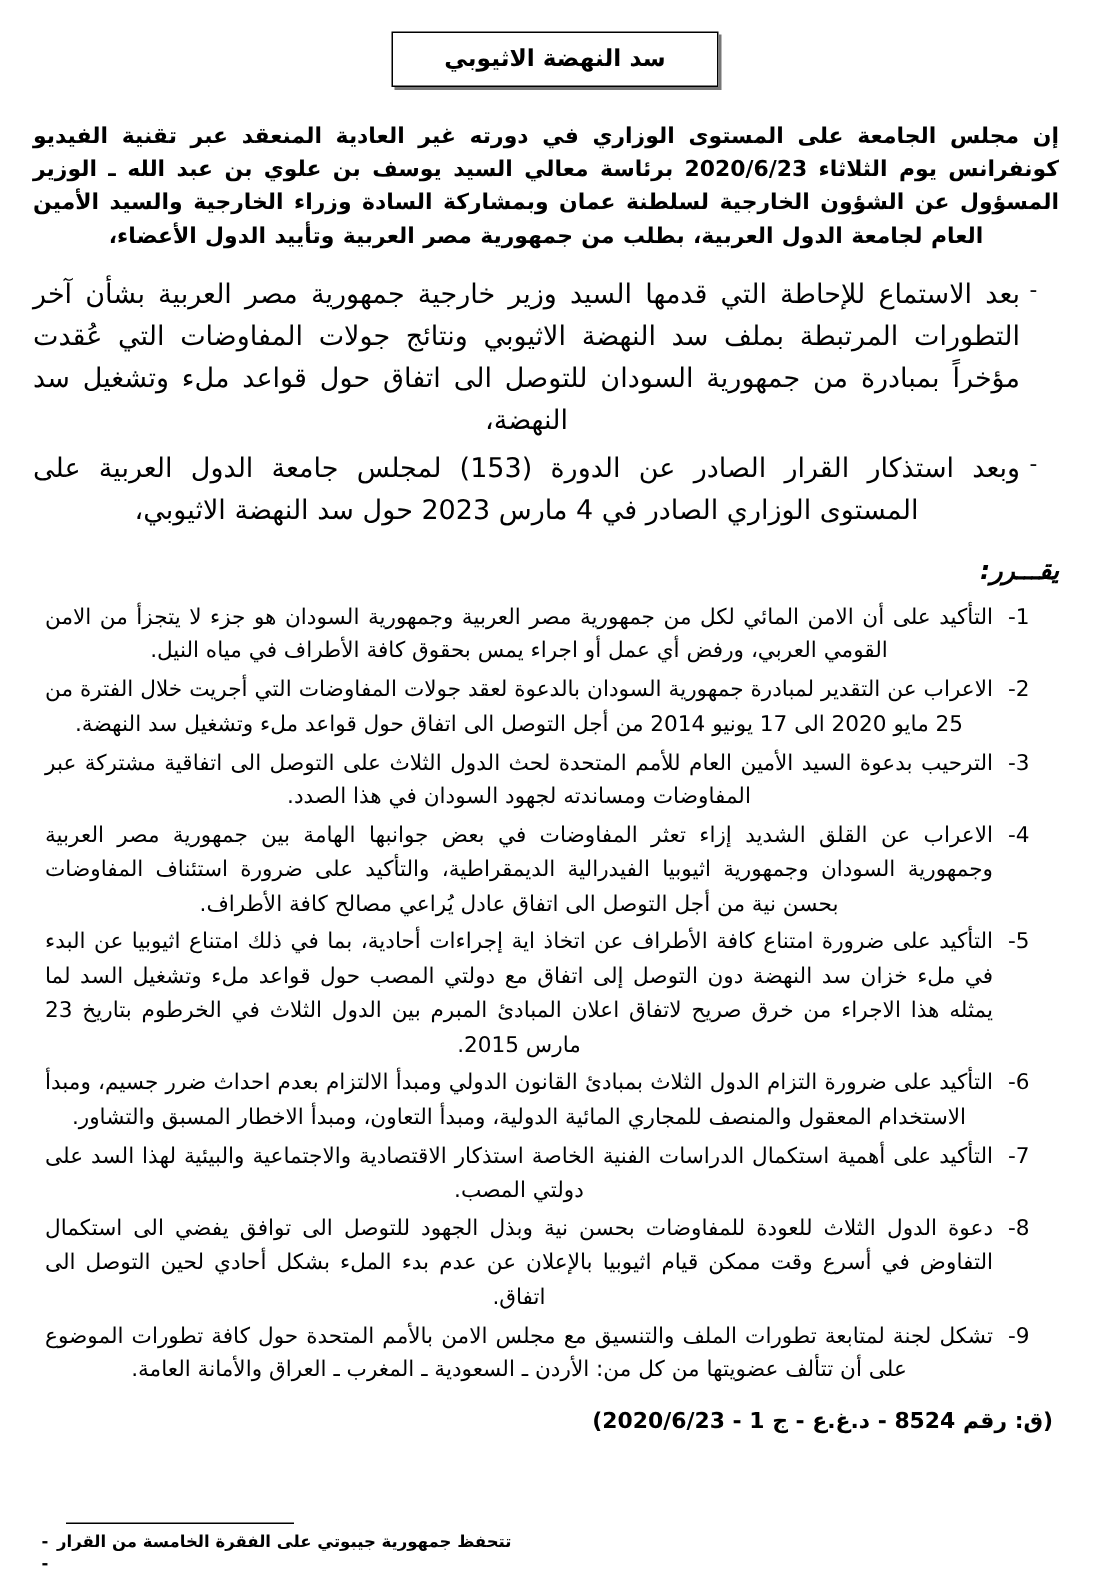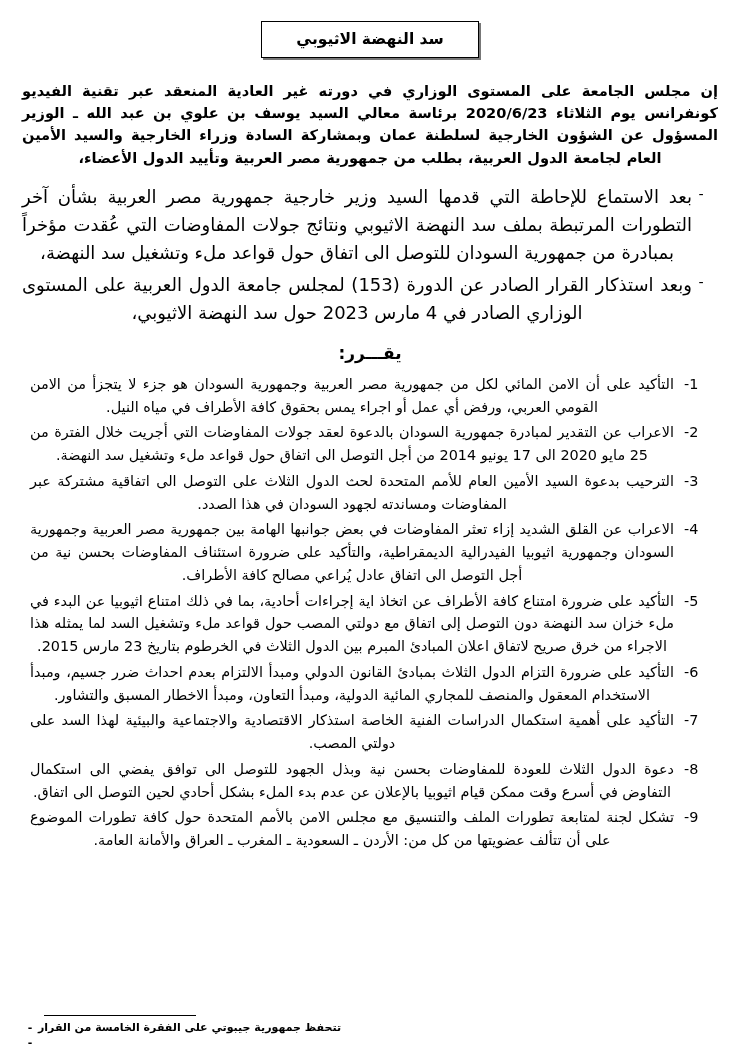--- a/index.html
+++ b/index.html
@@ -40,21 +40,21 @@
   .title-box .title-text {
     font-weight: bold;
     font-size: 15.5px;
     letter-spacing: 0px;
     line-height: 1.1;
     white-space: nowrap;
   }
 
   
   .content {
-    padding: 0 22px 0 22px;
+    padding: 0 34px 0 22px;
   }
 
   .preamble {
     margin-top: 22px;
     font-weight: bold;
     font-size: 14.6px;
     line-height: 1.52;
     text-align: justify;
     text-align-last: center;
     word-spacing: 0.5px;
@@ -84,26 +84,26 @@
   .dash-text {
     flex: 1 1 auto;
     font-size: 18px;
     line-height: 1.55;
     text-align: justify;
     text-align-last: center;
   }
 
   
   .decides {
-    text-align: center;
     font-weight: bold;
     font-size: 17px;
     margin-top: 7px;
     margin-bottom: 10px;
     letter-spacing: 0.5px;
+    font-style: italic;
   }
 
   
   .num-list {
     margin: 0;
     padding: 0;
     list-style: none;
   }
   .num-item {
     display: flex;
@@ -247,20 +247,21 @@
       <li class="num-item">
         <span class="num-marker">-8</span>
         <span class="num-text">دعوة الدول الثلاث للعودة للمفاوضات بحسن نية وبذل الجهود للتوصل الى توافق يفضي الى استكمال التفاوض في أسرع وقت ممكن قيام اثيوبيا بالإعلان عن عدم بدء الملء بشكل أحادي لحين التوصل الى اتفاق.</span>
       </li>
       <li class="num-item">
         <span class="num-marker">-9</span>
         <span class="num-text">تشكل لجنة لمتابعة تطورات الملف والتنسيق مع مجلس الامن بالأمم المتحدة حول كافة تطورات الموضوع على أن تتألف عضويتها من كل من: الأردن ـ السعودية ـ المغرب ـ العراق والأمانة العامة.</span>
       </li>
     </ol>
 
+    <div class="refline">(ق: رقم 8524 - د.غ.ع - ج 1 - 2020/6/23)</div>
 
   </div>
 
   <div class="footnotes">
     <div class="footnote-rule-wrap">
       <div class="footnote-rule"></div>
     </div>
     <ul class="footnote-list">
       <li class="footnote-item">
         <span class="footnote-text">تتحفظ جمهورية جيبوتي على الفقرة الخامسة من القرار</span>

